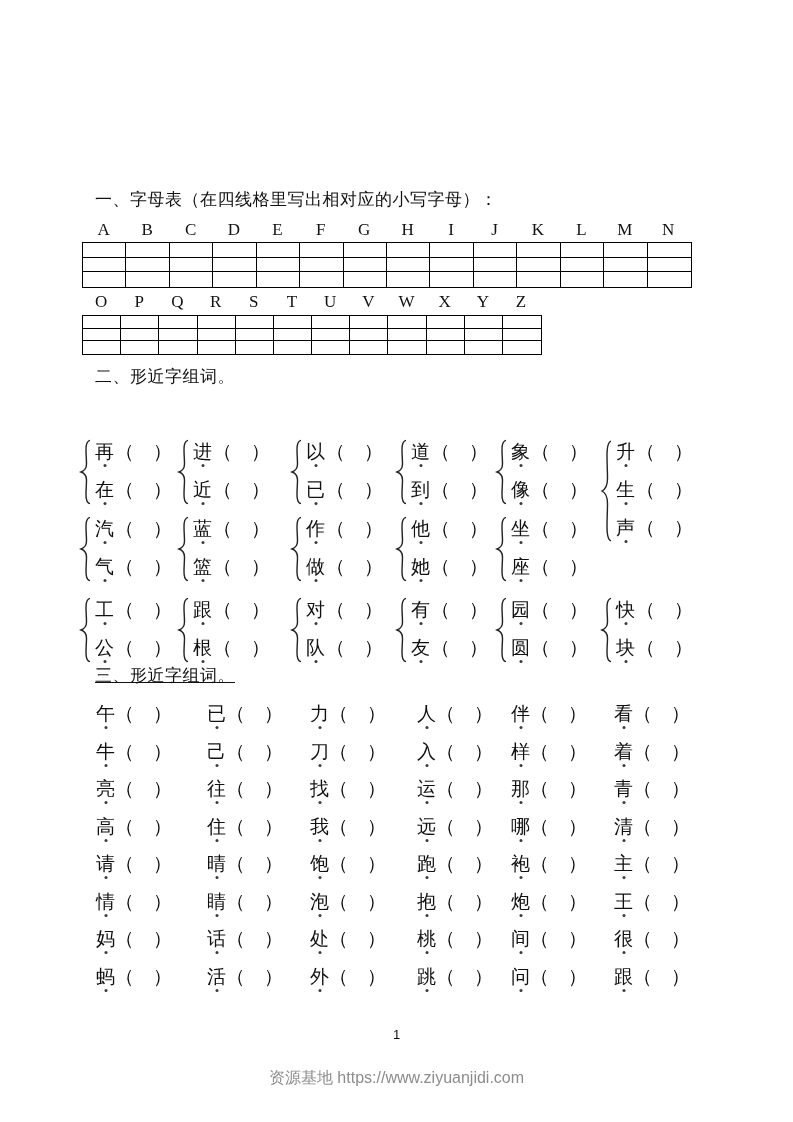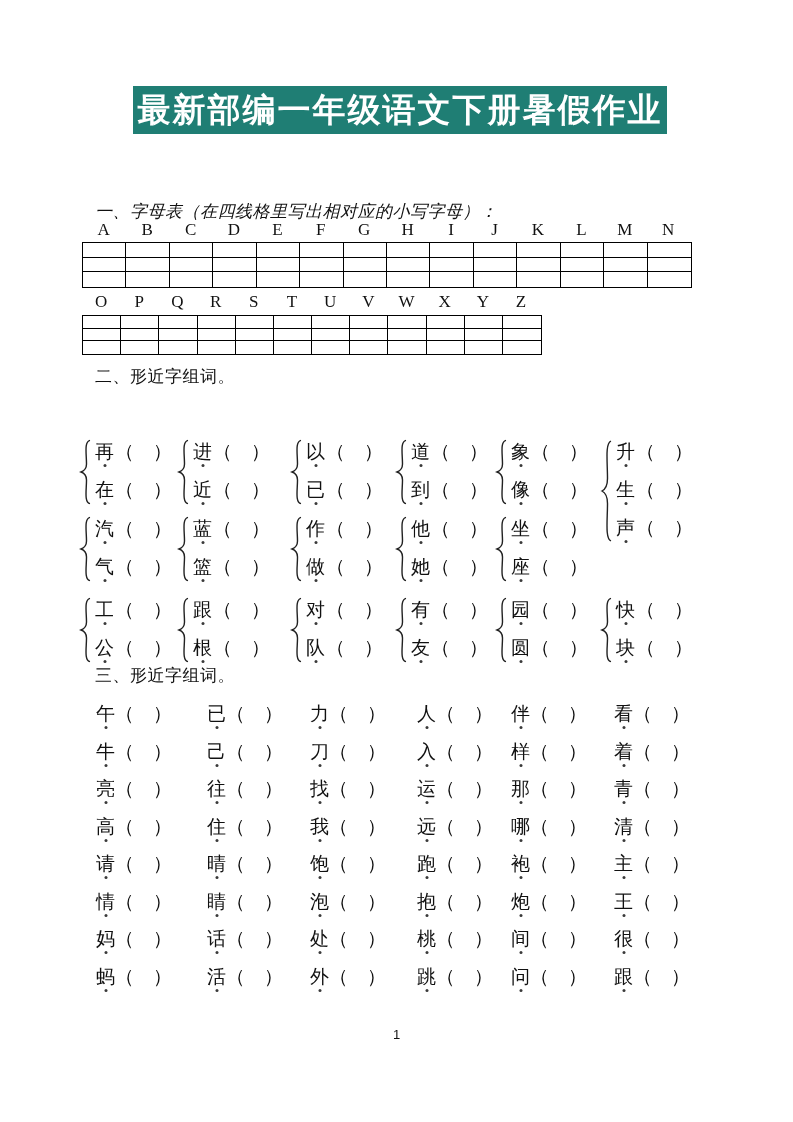--- a/index.html
+++ b/index.html
@@ -15,21 +15,21 @@
   .title-band span{
     font-family:"Liberation Sans","DejaVu Sans",sans-serif;
     font-weight:700;font-size:33px;color:#ffffff;letter-spacing:2px;white-space:nowrap;
   }
   .subtitle{
     position:absolute;left:0;top:144px;width:793px;text-align:center;
     font-family:"Liberation Sans","DejaVu Sans",sans-serif;
     font-weight:700;font-size:21px;letter-spacing:1px;
   }
   .heading{position:absolute;left:95px;font-size:17px;letter-spacing:0.5px;white-space:nowrap;}
-  .h1{top:200px;font-style:italic;} .h2{top:365px;} .h3{top:664px;}
+  .h1{top:188px;} .h2{top:365px;} .h3{top:664px;text-decoration:underline;}
   
   .letters{position:absolute;display:flex;height:20px;font-size:17px;}
   .letters span{flex:1;text-align:center;}
   .letters1{left:82px;top:220px;width:608px;}
   .letters2{left:82px;top:292px;width:458px;}
   .grid-table{position:absolute;display:grid;border:1.4px solid #000;}
   .table1{left:82px;top:242px;width:608px;height:44px;grid-template-rows:repeat(3,1fr);}
   .table2{left:82px;top:315px;width:458px;height:38px;grid-template-rows:repeat(3,1fr);}
   .cell{border-right:1px solid #000;border-bottom:1px solid #000;}
   .cell.lastc{border-right:none;} .cell.lastr{border-bottom:none;}
@@ -56,23 +56,20 @@
   .pagenum{position:absolute;left:0;top:1027px;width:793px;text-align:center;
     font-size:13px;font-family:"Liberation Sans","DejaVu Sans",sans-serif;}
   .footer{position:absolute;left:0;top:1068px;width:793px;text-align:center;
     font-size:16px;font-family:"Liberation Sans","DejaVu Sans",sans-serif;}
 </style>
 </head>
 <body>
 
 <div class="page">
 
-  <div class="title-band" style="background: rgb(31, 126, 116);">
-    <span style="color: rgb(255, 255, 255);">最新部编一年级语文下册暑假作业</span>
-  </div>
 
 
   <div class="heading h1">一、字母表（在四线格里写出相对应的小写字母）：</div>
   <div class="letters letters1" id="letters1">
       <span class="letter">A</span>
       <span class="letter">B</span>
       <span class="letter">C</span>
       <span class="letter">D</span>
       <span class="letter">E</span>
       <span class="letter">F</span>
@@ -635,14 +632,15 @@
         <span class="hz dotted">问</span>
         <span class="blank">（　）</span>
       </div>
       <div class="nitem" style="left: 519px; top: 263px;">
         <span class="hz dotted">跟</span>
         <span class="blank">（　）</span>
       </div>
     </div>
 
   <div class="pagenum">1</div>
+  <div class="footer" style="color: rgb(140, 140, 140);">资源基地 https://www.ziyuanjidi.com</div>
 
 </div>
 
 </body></html>

